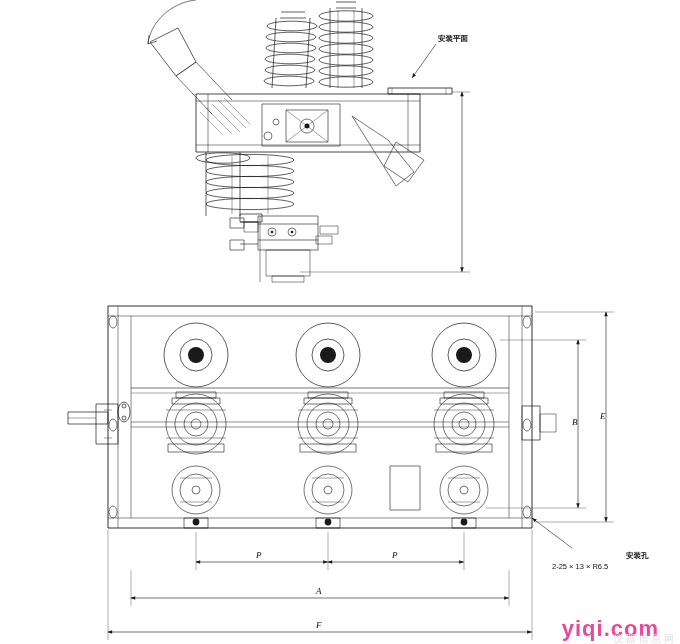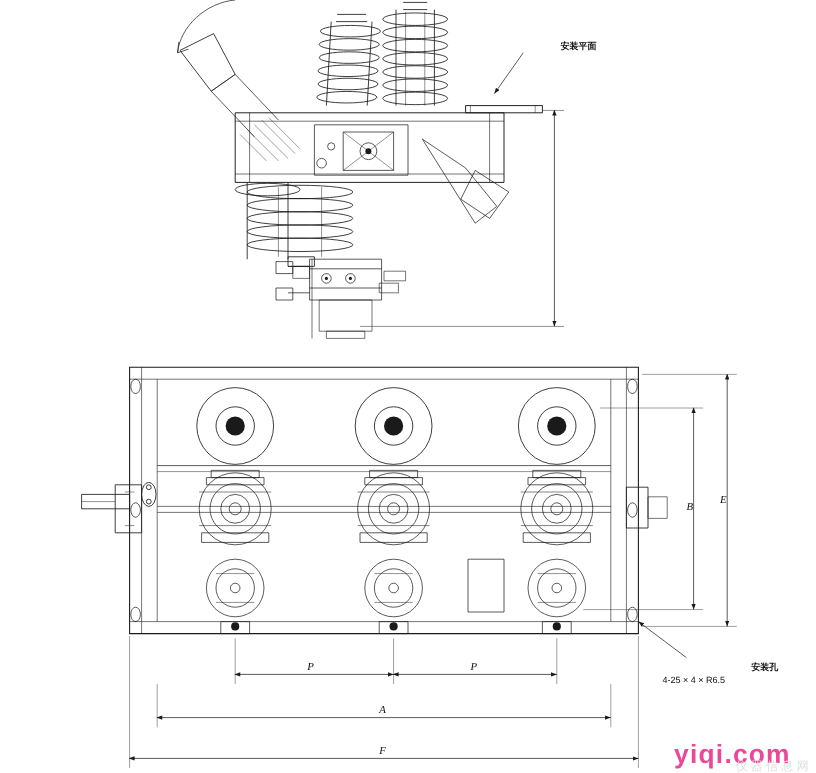--- a/index.html
+++ b/index.html
@@ -250,24 +250,24 @@
     <path d="M131 598 L509 598" stroke-width="0.6" marker-start="url(#arS)" marker-end="url(#ar)"></path>
     <path d="M131 570 L131 606 M509 570 L509 606" stroke-width="0.35"></path>
 
     <path d="M108 632 L532 632" stroke-width="0.6" marker-start="url(#arS)" marker-end="url(#ar)"></path>
     <path d="M108 530 L108 640 M532 530 L532 640" stroke-width="0.35"></path>
 
     <path d="M572 548 L532 518" stroke-width="0.6" marker-end="url(#ar)"></path>
   </g>
 </svg>
 
-<div class="lbl b" style="left:438px;top:34px;margin-left:29px;">安装平面</div>
+<div class="lbl b" style="left:438px;top:34px;">安装平面</div>
 
 <div class="lbl b" style="left:578px;top:551px;margin-left:48px;">安装孔</div>
-<div class="lbl" style="left:552px;top:562px;">4-25 × 4 × R6.5</div>
+<div class="lbl" style="left:552px;top:562px;">2-25 × 13 × R6.5</div>
 
 <div class="dim" style="left:572px;top:417px;">B</div>
 <div class="dim" style="left:600px;top:411px;">E</div>
 <div class="dim" style="left:256px;top:550px;">P</div>
 <div class="dim" style="left:392px;top:550px;">P</div>
 <div class="dim" style="left:316px;top:586px;">A</div>
 <div class="dim" style="left:316px;top:620px;">F</div>
 
 <div class="wm">yiqi.com</div>
 <div class="wm2">仪 器 信 息 网</div>

